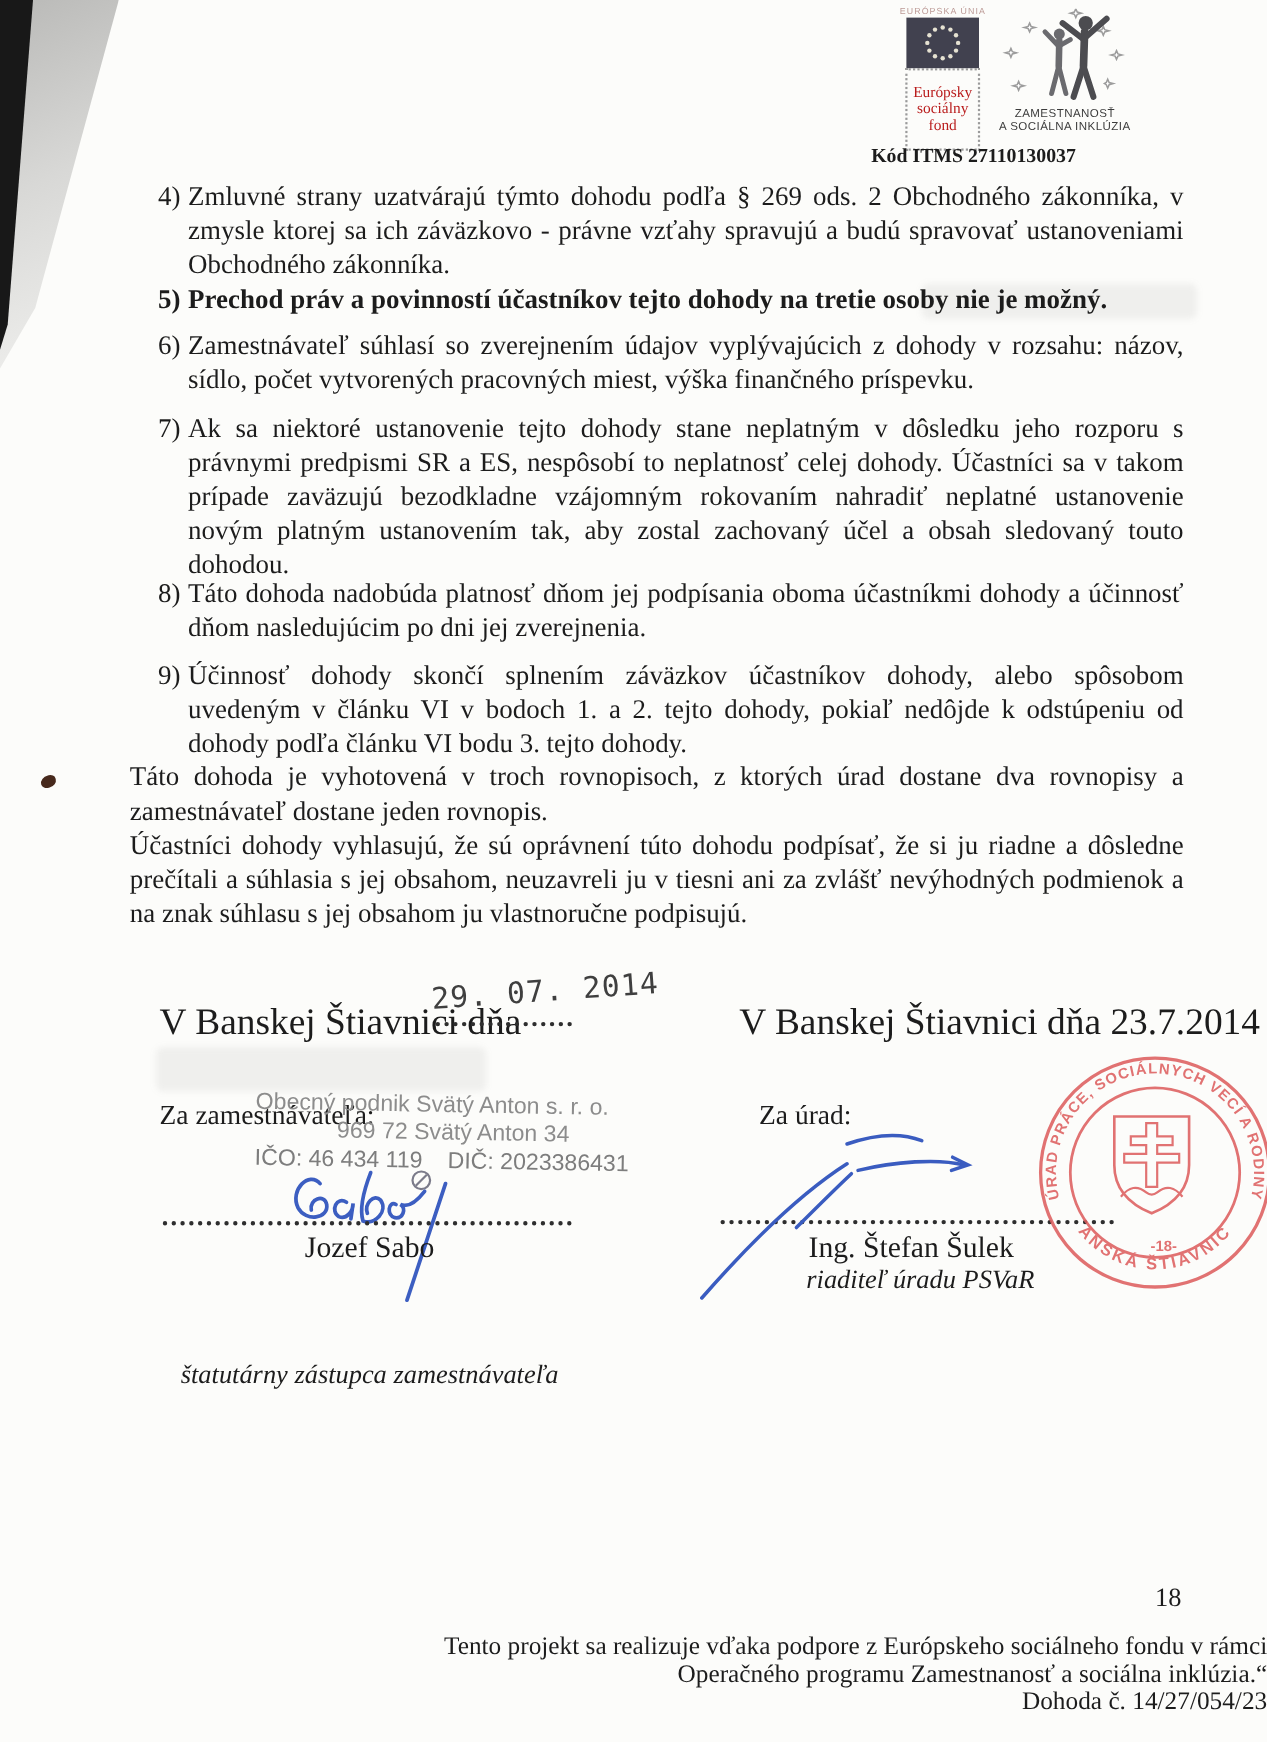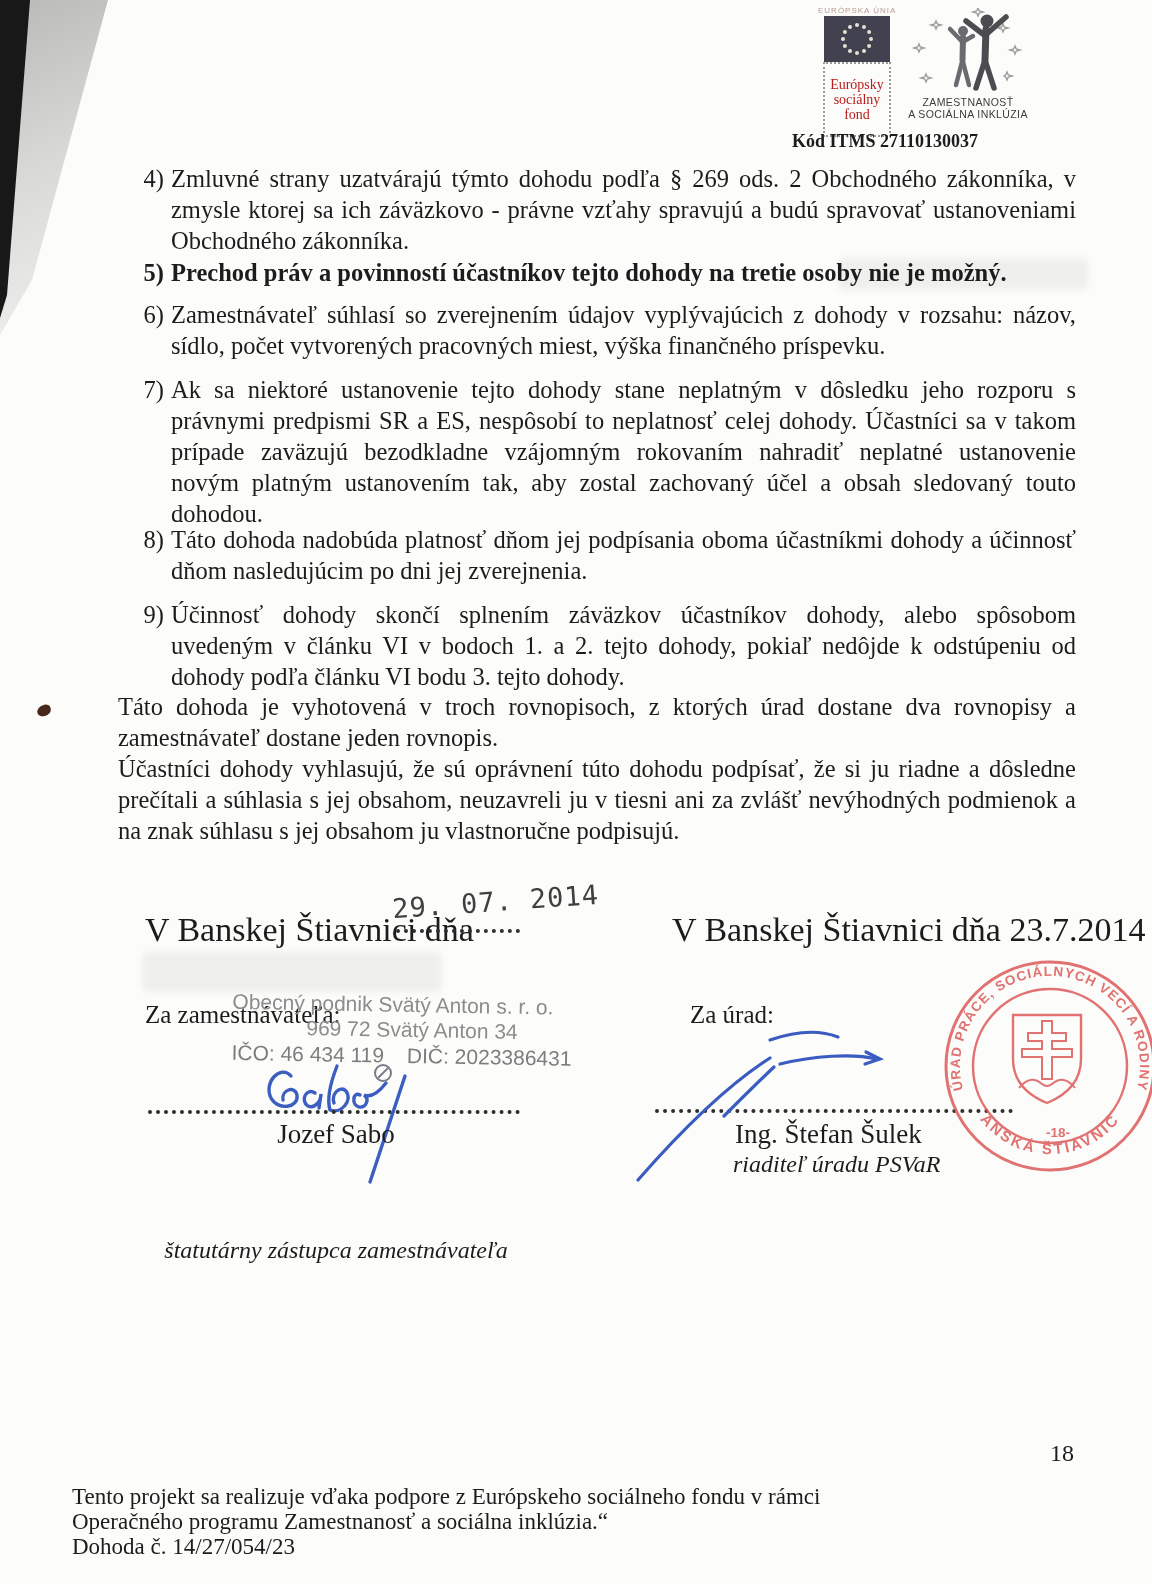--- a/index.html
+++ b/index.html
@@ -42,21 +42,21 @@
               font-size:27px;color:#3f3f3f;letter-spacing:1px;transform:rotate(-4deg);}
   .dots{position:absolute;border-bottom:4px dotted #2e2e2e;height:0;}
   .emp-stamp{position:absolute;left:232px;top:992px;width:360px;transform:rotate(1deg);
              font-family:"Liberation Sans",sans-serif;color:#8c8c8c;font-size:21px;line-height:25px;}
   .emp-stamp .l2{text-align:center;}
   .emp-stamp .l3{display:flex;justify-content:space-between;width:340px;color:#7d7d7d;margin-top:1px;}
   .sig-name{position:absolute;font-size:27px;}
   .sig-role{position:absolute;font-size:24px;font-style:italic;}
   .center370{left:150px;width:372px;text-align:center;}
 
-  .footer{position:absolute;left:72px;top:1484px;width:1080px;text-align:left;
+  .footer{position:absolute;left:72px;top:1484px;width:1080px;text-align:right;
           font-size:23px;line-height:25px;}
   .flink{text-decoration:underline;text-underline-offset:3px;}
   .pageno{position:absolute;left:1050px;top:1440px;font-size:24px;}
 </style>
 </head>
 <body>
 
 <div class="page">
 
   <div class="fold-gray"></div>

